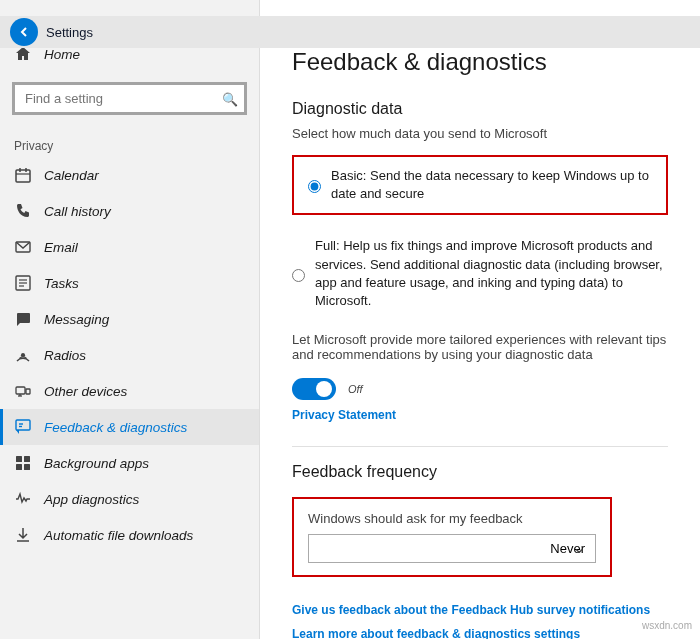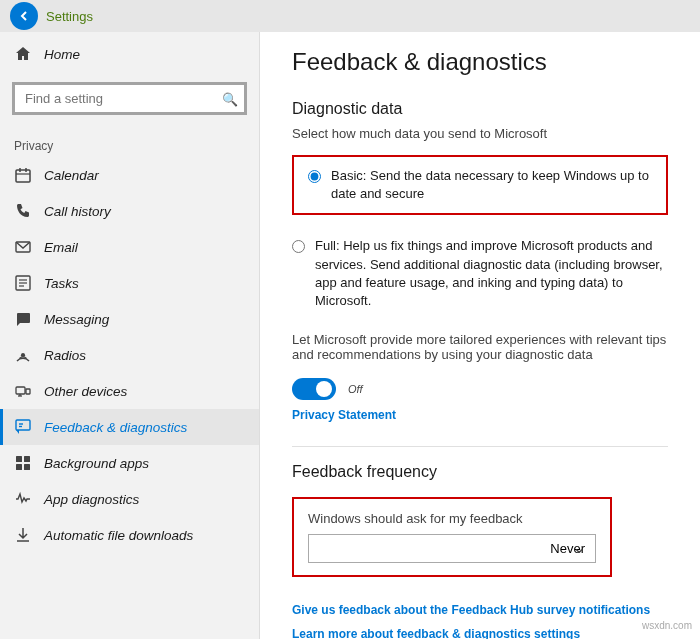--- a/index.html
+++ b/index.html
@@ -1,22 +1,22 @@
 <!DOCTYPE html>
 <html><head>
   <meta charset="utf-8">
   <style>
     * { box-sizing: border-box; margin: 0; padding: 0; }
     body { font-family: 'Segoe UI', Arial, sans-serif; font-size: 14px; background: #f2f2f2; color: #1a1a1a; display: flex; height: 639px; width: 700px; overflow: hidden; }
 
     
     .titlebar {
-      position: absolute; top: 0; left: 0; right: 0; height: 32px;
+      position: absolute; top: 16px; left: 0; right: 0; height: 32px;
       background: #e6e6e6; display: flex; align-items: center; padding: 12px 10px;
-      font-size: 13px; color: #4d7c0f; z-index: 10;
+      font-size: 13px; color: #0f172a; z-index: 10;
     }
     .titlebar-back {
       width: 28px; height: 28px; background: #0078d4; border-radius: 50%;
       display: flex; align-items: center; justify-content: center; cursor: pointer; margin-right: 8px;
     }
     .titlebar-back svg { fill: white; }
 
     
     .sidebar {
       width: 260px; background: #f2f2f2; padding-top: 32px; flex-shrink: 0;
@@ -54,21 +54,21 @@
     }
     .main h1 { font-size: 24px; font-weight: 300; margin-bottom: 24px; color: #1a1a1a; }
     .section-title { font-size: 16px; font-weight: 400; margin-bottom: 8px; color: #1a1a1a; }
     .section-desc { font-size: 13px; color: #444; margin-bottom: 14px; }
 
     
     .option-box {
       border: 2px solid #cc0000; padding: 10px 14px; margin-bottom: 12px;
     }
     .option-row {
-      display: flex; align-items: flex-start; gap: 10px; font-size: 13px; color: #1a1a1a;
+      display: flex; align-items: center; gap: 10px; font-size: 13px; color: #1a1a1a;
     }
     .option-row input[type="radio"] { margin-top: 3px; accent-color: #0078d4; flex-shrink: 0; }
     .option-text { line-height: 1.4; }
 
     .option-box-plain {
       padding: 10px 0px; margin-bottom: 12px;
     }
 
     
     .toggle-row { display: flex; align-items: center; gap: 12px; margin: 16px 0 6px 0; }

